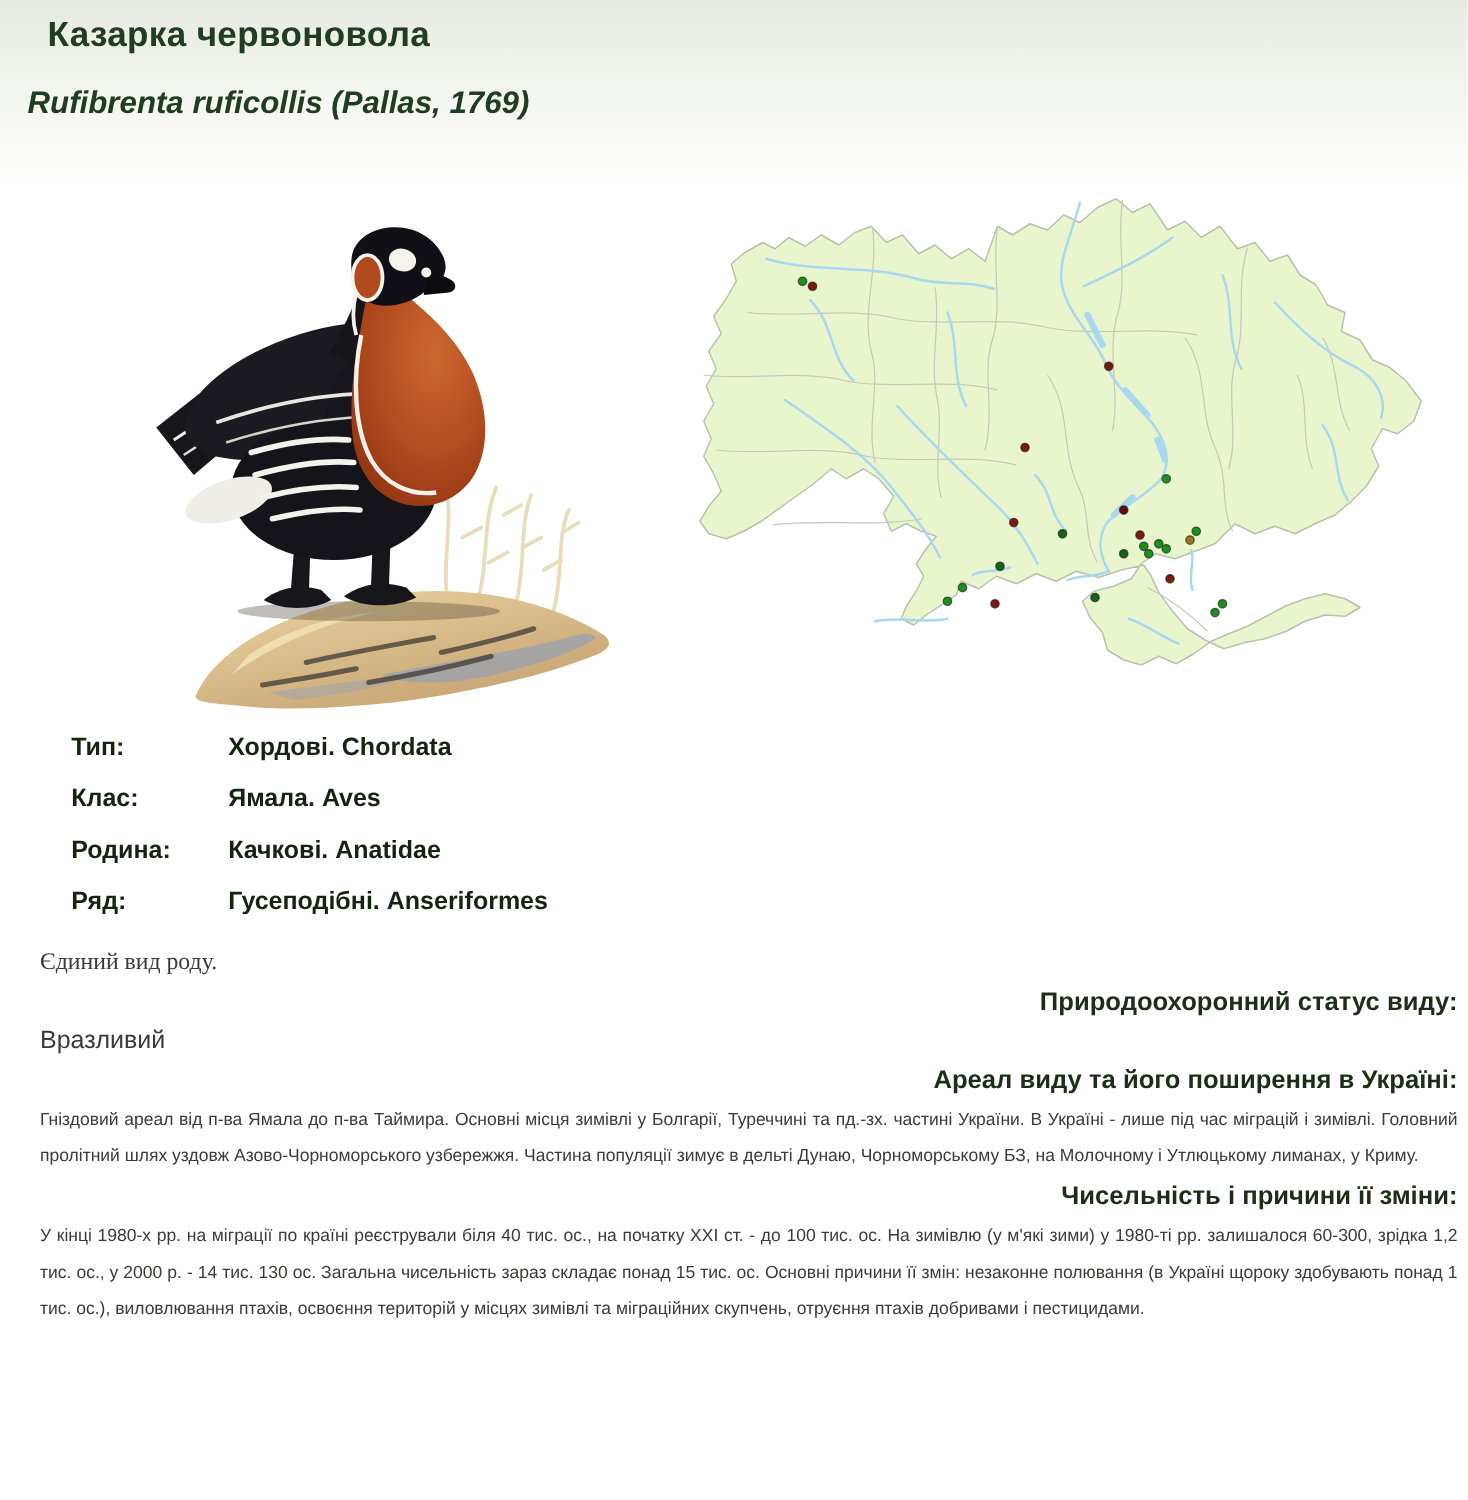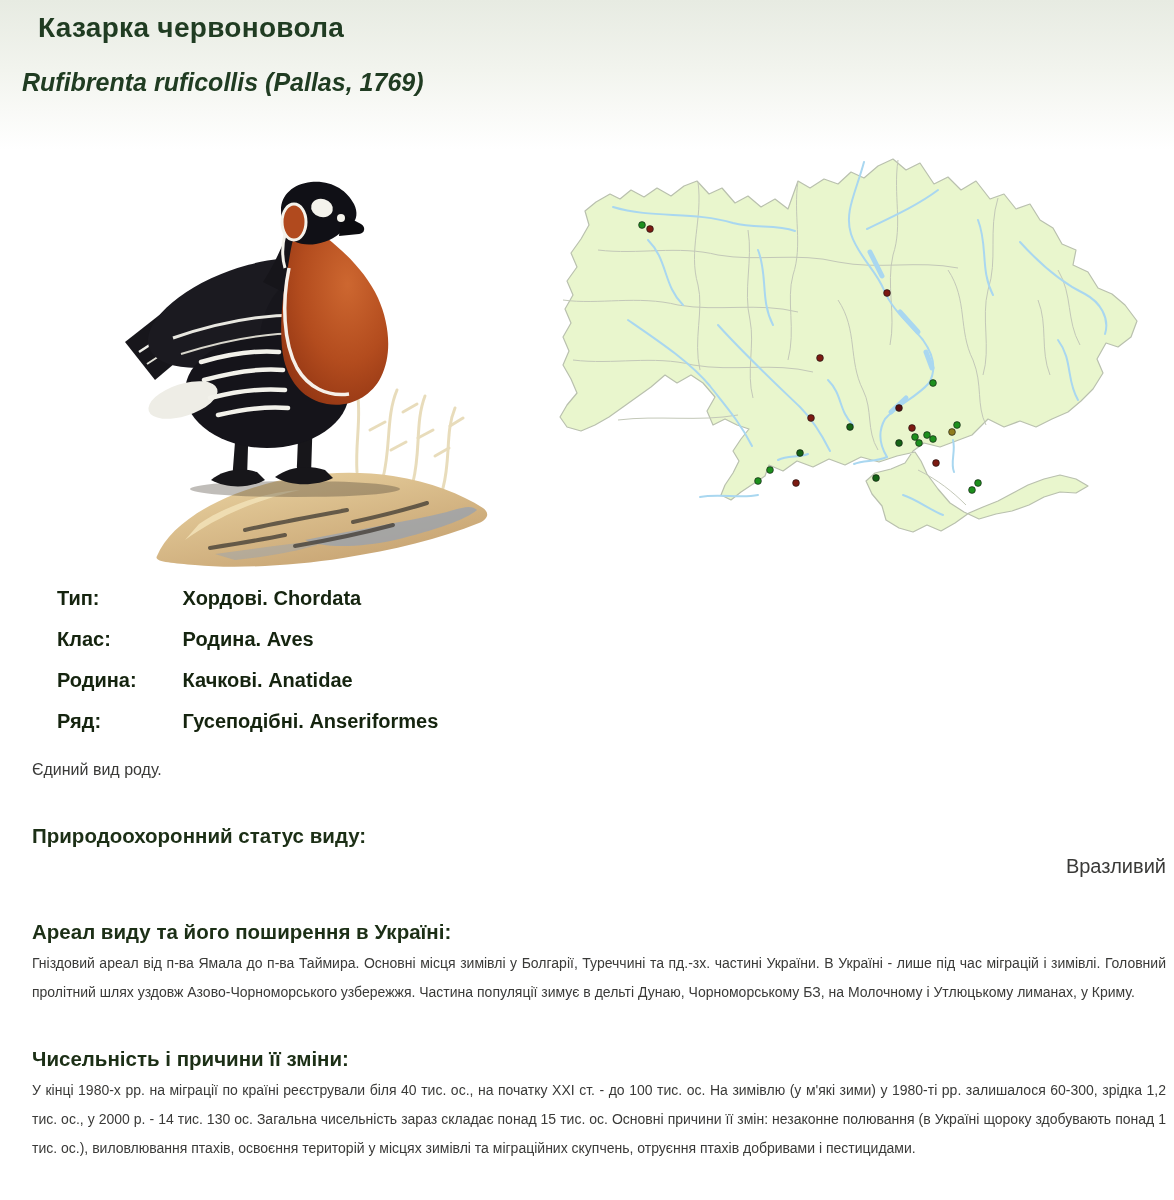--- a/index.html
+++ b/index.html
@@ -27,23 +27,23 @@
   .latin{
     position:absolute;left:22px;top:68px;margin:0;
     font-size:25px;font-weight:bold;font-style:italic;color:var(--title-color);
   }
   .bird-fig{position:absolute;left:95px;top:150px;width:430px;height:420px;}
   .map-fig{position:absolute;left:558px;top:150px;width:600px;height:400px;}
   .content{position:absolute;left:12px;top:578px;width:1174px;}
   .tax{margin:0 0 0 45px;}
   .tax-row{font-size:20px;font-weight:bold;color:#15240f;line-height:41px;}
   .tax-label{display:inline-block;width:120px;}
-  .note{margin:14px 20px 0;font-size:16px;color:var(--body-color);line-height:28px;}
-  .sec-h{margin:38px 20px 0;font-size:20.5px;font-weight:bold;color:var(--heading-color);line-height:28px;}
-  .sec-v{margin:2px 20px 0;font-size:20px;color:var(--body-color);line-height:28px;text-align:right;}
+  .note{margin:14px 20px 0;font-size:19px;color:var(--body-color);line-height:28px;font-family:Liberation Serif, serif;}
+  .sec-h{margin:4px 20px 0;font-size:20.5px;font-weight:bold;color:var(--heading-color);line-height:28px;text-align:right;}
+  .sec-v{margin:2px 20px 0;font-size:20px;color:var(--body-color);line-height:28px;}
   .sec-p{margin:3px 20px 0;font-size:14px;color:var(--body-color);line-height:29px;text-align:justify;}
   svg{display:block;}
 </style>
 </head>
 <body>
 
 <div class="page">
 
   <h1 class="title">Казарка червоновола</h1>
   <h2 class="latin">Rufibrenta ruficollis (Pallas, 1769)</h2>
@@ -220,21 +220,21 @@
 
   <div class="content">
 
     <div class="tax">
       <div class="tax-row">
         <span class="tax-label">Тип:</span>
         <span>Хордові. Chordata</span>
       </div>
       <div class="tax-row">
         <span class="tax-label">Клас:</span>
-        <span>Родина. Aves</span>
+        <span>Ямала. Aves</span>
       </div>
       <div class="tax-row">
         <span class="tax-label">Родина:</span>
         <span>Качкові. Anatidae</span>
       </div>
       <div class="tax-row">
         <span class="tax-label">Ряд:</span>
         <span>Гусеподібні. Anseriformes</span>
       </div>
     </div>

